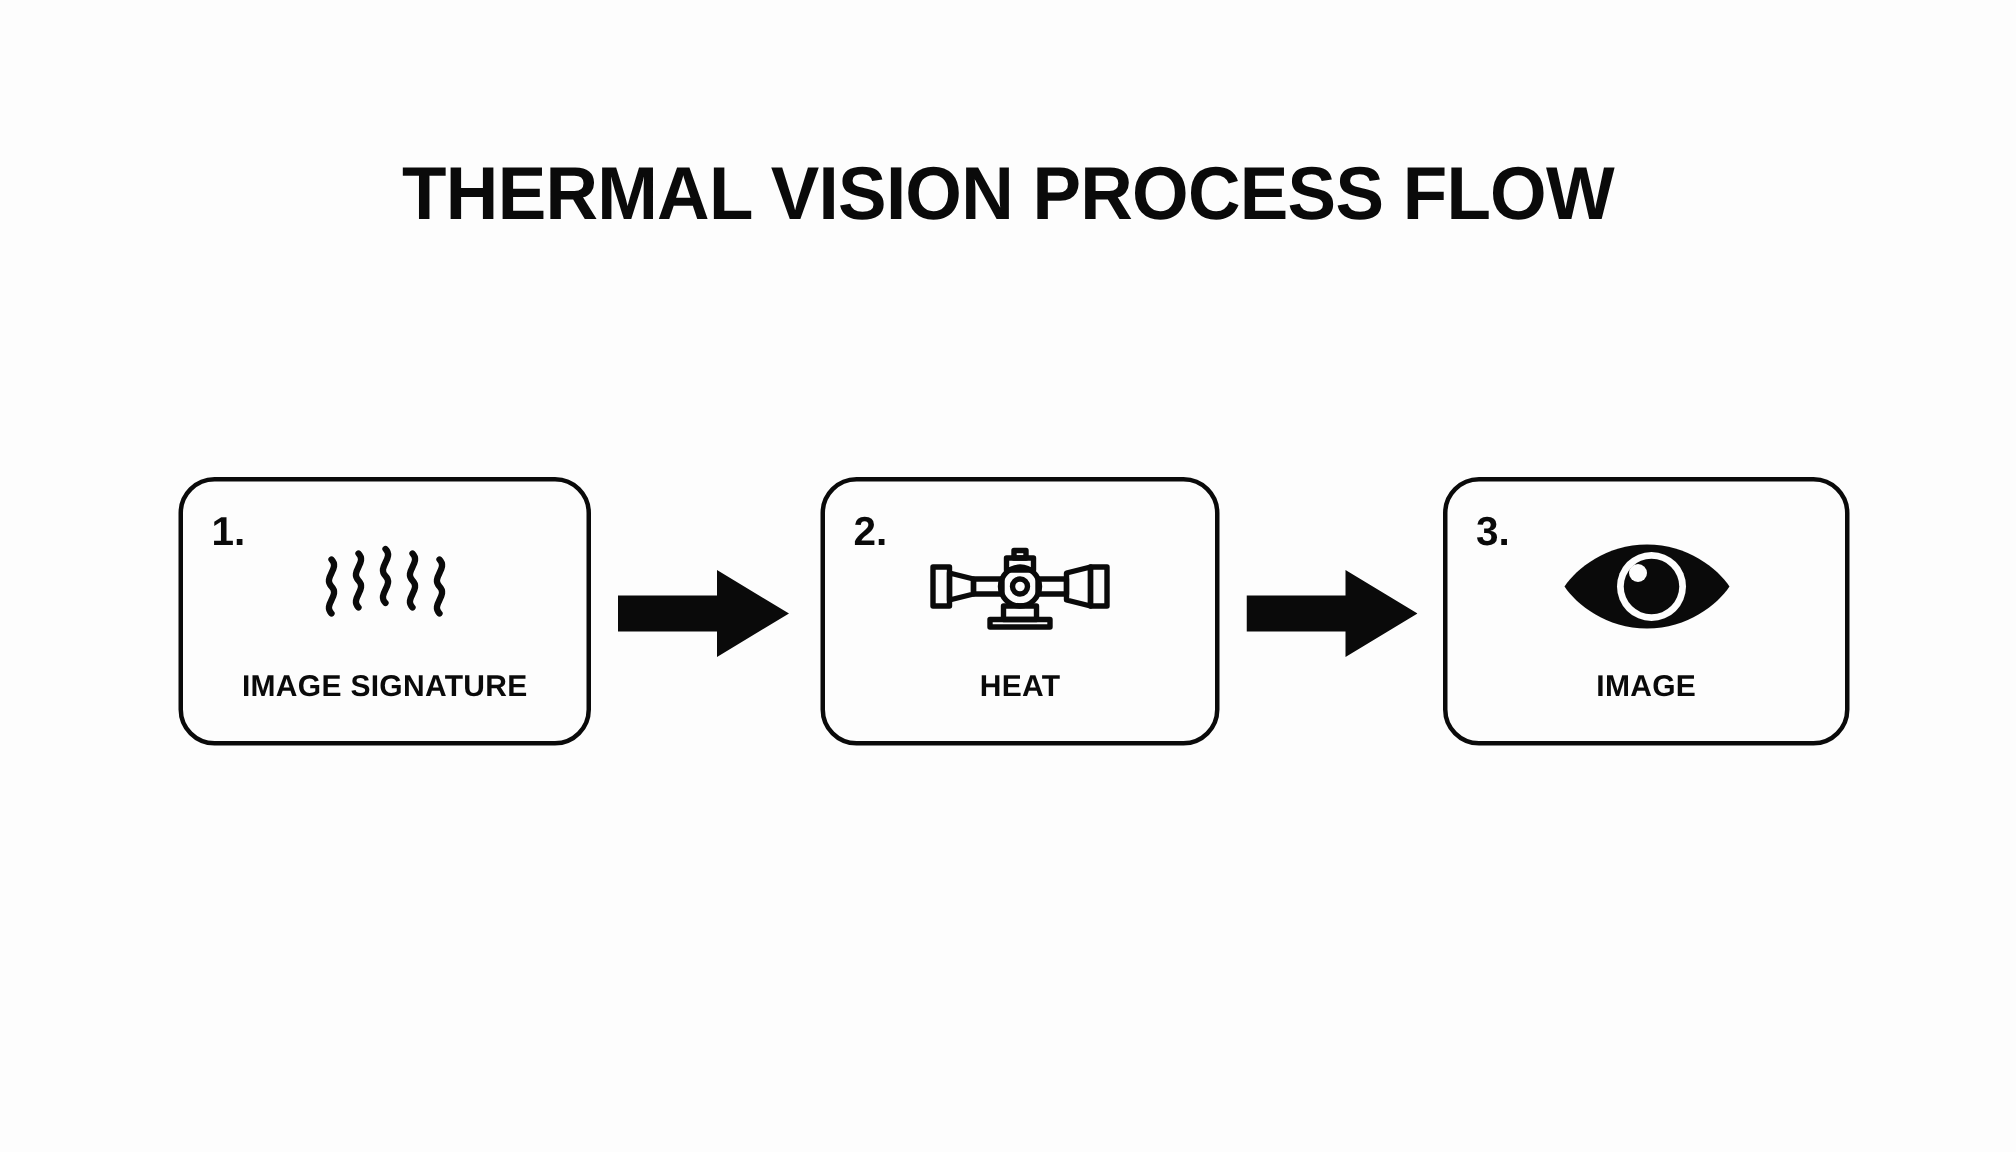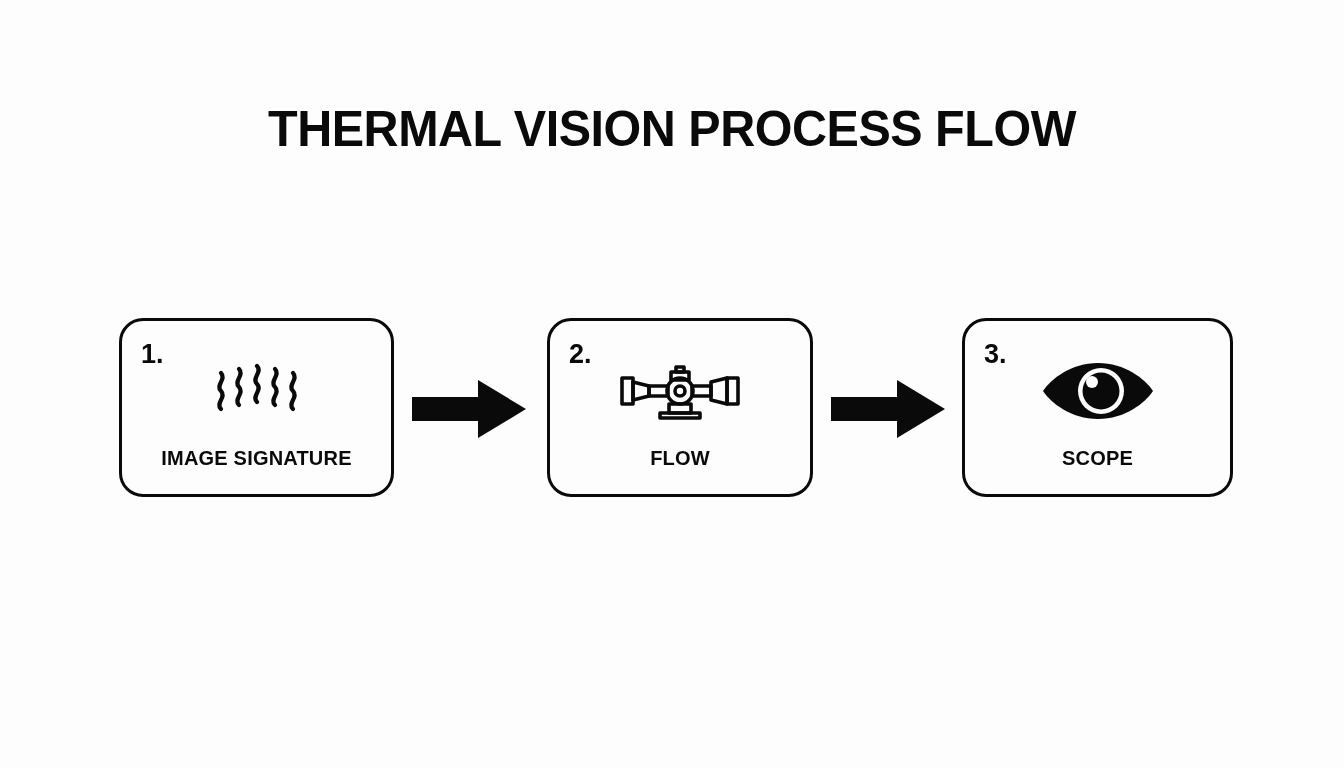--- a/index.html
+++ b/index.html
@@ -162,21 +162,21 @@
           <circle cx="61" cy="30" r="5"></circle>
 
           <path d="M52 11 L70 11 L70 19 L52 19 Z"></path>
           <path d="M57 6 L65 6 L65 11 L57 11 Z"></path>
 
           <path d="M50 43 L72 43 L72 52 L50 52 Z"></path>
           <path d="M41 52 L81 52 L81 57 L41 57 Z"></path>
         </svg>
       </div>
 
-      <div class="step-label">FLOW</div>
+      <div class="step-label">HEAT</div>
     </div>
 
     <div class="flow-arrow" id="arrow-2">
       <svg width="114" height="58" viewBox="0 0 114 58">
         <path d="M0 17 L66 17 L66 0 L114 29 L66 58 L66 41 L0 41 Z" fill="#0A0A0A"></path>
       </svg>
     </div>
 
     <div class="step-card" id="card-3">
       <div class="step-number">3.</div>
@@ -187,17 +187,17 @@
           <path d="M59 4 C86 4, 106 20, 114 32 C106 44, 86 60, 59 60 C32 60, 12 44, 4 32 C12 20, 32 4, 59 4 Z" fill="#0A0A0A"></path>
 
           <circle cx="62" cy="32" r="23" fill="#FDFDFD"></circle>
 
           <circle cx="62" cy="32" r="18.5" fill="#0A0A0A"></circle>
 
           <circle cx="53" cy="23" r="6" fill="#FDFDFD"></circle>
         </svg>
       </div>
 
-      <div class="step-label">SCOPE</div>
+      <div class="step-label">IMAGE</div>
     </div>
 
   </div>
 </div>
 
 </body></html>

